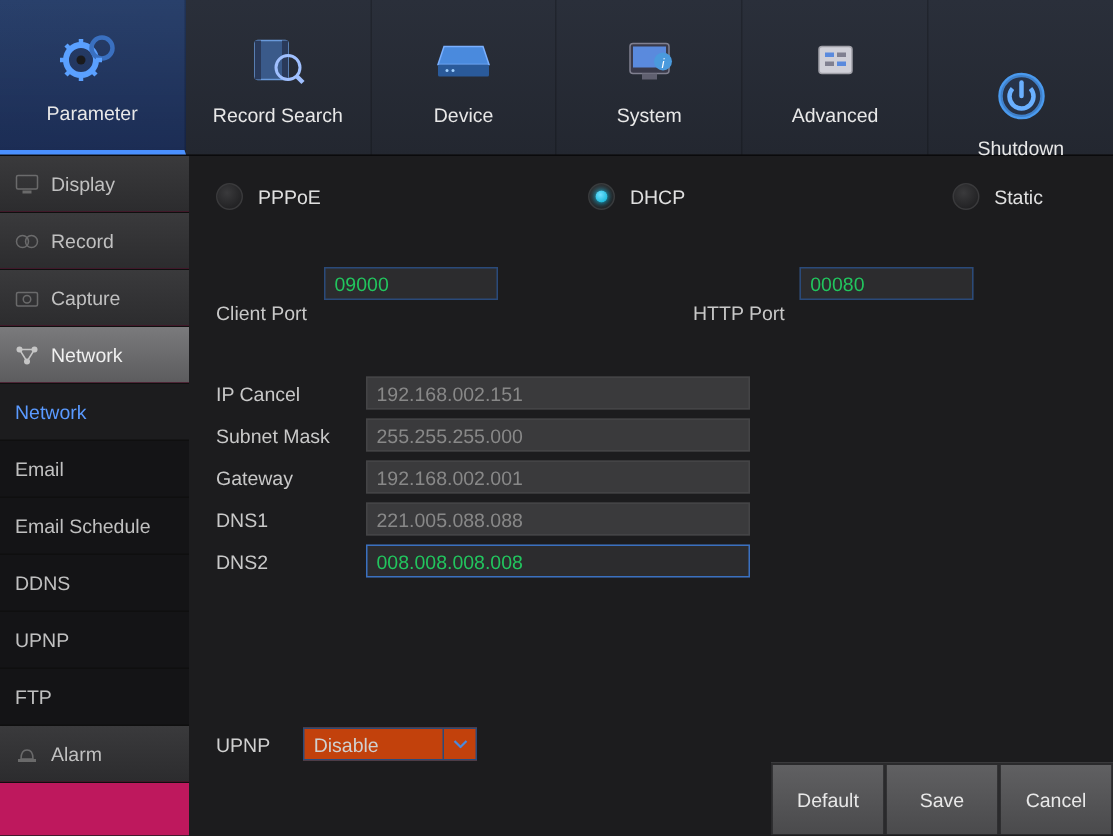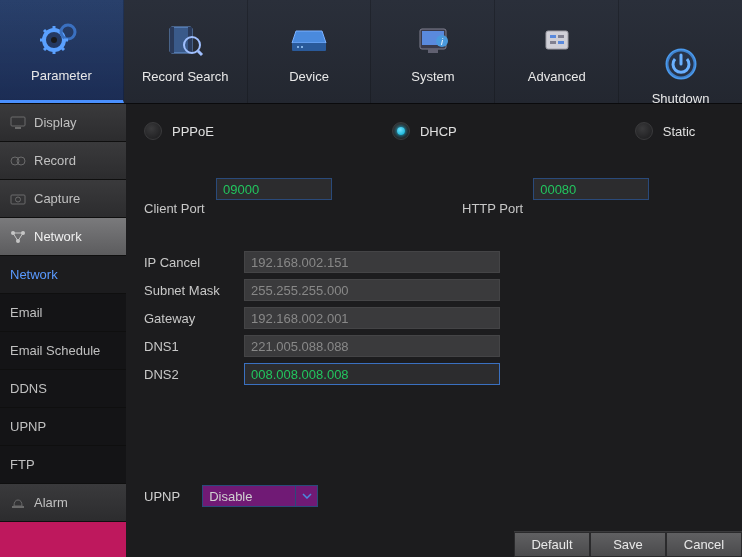--- a/index.html
+++ b/index.html
@@ -157,21 +157,21 @@
       position: absolute;
       bottom: 50px;
       left: 18px;
       display: flex;
       align-items: center;
       gap: 22px;
     }
     .select-box {
       width: 116px;
       height: 22px;
-      background: #701a75;
+      background: #c2410c;
       border: 1px solid #2a4a7a;
       display: flex;
       align-items: center;
       padding: 0 6px;
       position: relative;
       cursor: pointer;
     }
     .select-caret {
       position: absolute;
       right: 0;
@@ -185,21 +185,21 @@
     }
     .button-row {
       position: absolute;
       bottom: 0;
       right: 0;
       display: flex;
       border-top: 1px solid #3a3a3c;
     }
     .action-btn {
       width: 76px;
-      height: 25px;
+      height: 48px;
       background: linear-gradient(to bottom, #606062, #4a4a4c);
       border: 1px solid #2a2a2c;
       color: #e8e8e8;
       display: flex;
       align-items: center;
       justify-content: center;
       cursor: pointer;
       font-size: 13px;
     }
   </style>

